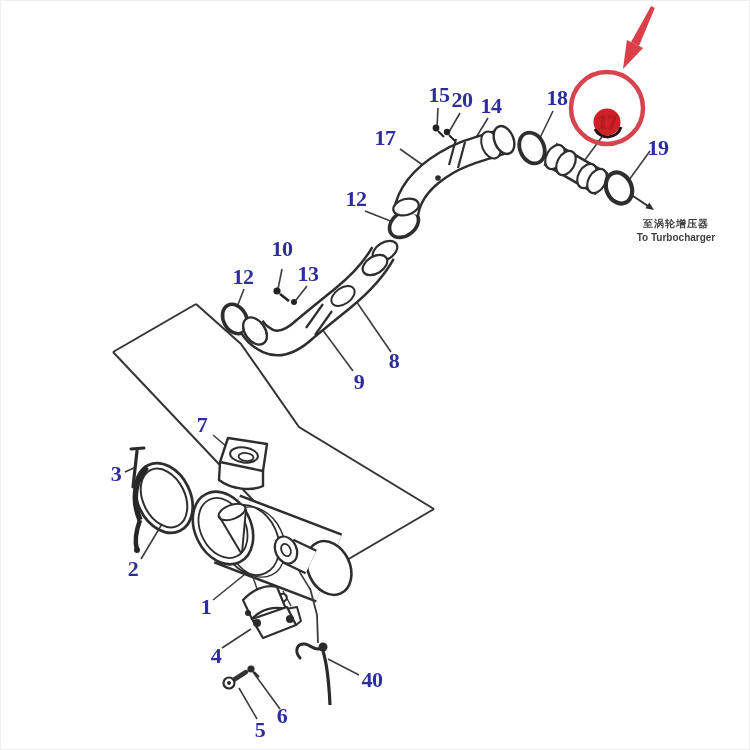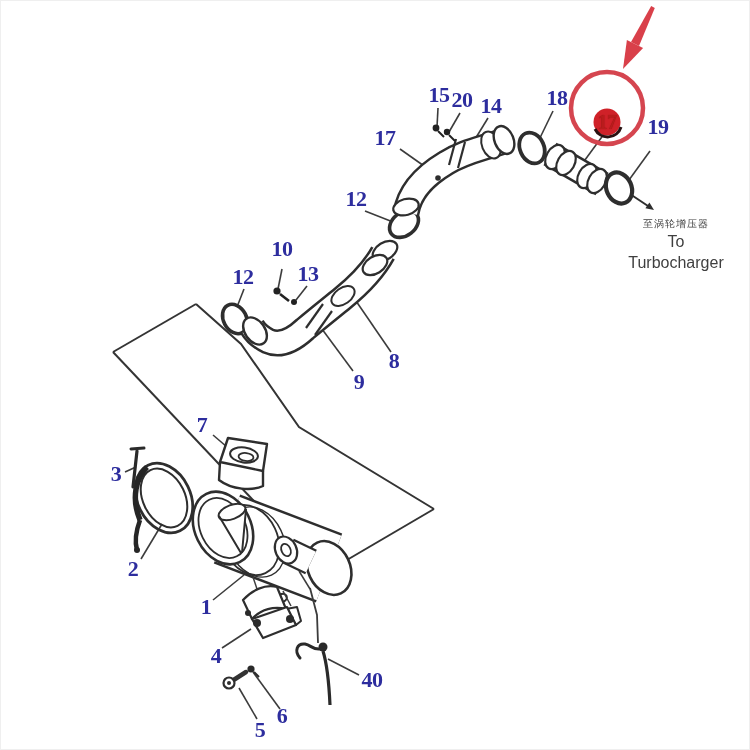--- a/index.html
+++ b/index.html
@@ -14,22 +14,22 @@
     font-weight:bold;font-size:22px;color:#2d2d9e;
     letter-spacing:-0.5px;line-height:1;z-index:5;white-space:nowrap;
   }
   .callout.red17{
     color:#b91c1c;font-size:20px;z-index:6;text-shadow:0 0 1px #8c1414;
   }
   .annotation{
     position:absolute;left:620px;top:216px;width:110px;text-align:center;
     font-family:"Liberation Sans",sans-serif;color:#3f3f3f;z-index:5;
   }
-  .annotation .cjk{font-size:10px;font-weight:normal;letter-spacing:1px;line-height:1.35;}
-  .annotation .en{font-size:16px;font-weight:normal;line-height:1.35;}
+  .annotation .cjk{font-size:10px;font-weight:bold;letter-spacing:1px;line-height:1.35;}
+  .annotation .en{font-size:10px;font-weight:bold;line-height:1.35;}
 </style>
 </head>
 <body>
 
 <div class="stage">
 
   <svg width="750" height="750" viewBox="0 0 750 750">
 
     <g stroke="#343434" stroke-width="2" fill="none">
       <path d="M195,303 L112,351"></path>
@@ -236,21 +236,21 @@
   <span class="callout" style="left:281px;top:248px">10</span>
   <span class="callout" style="left:307px;top:273px">13</span>
   <span class="callout" style="left:242px;top:276px">12</span>
   <span class="callout" style="left:355px;top:198px">12</span>
   <span class="callout" style="left:384px;top:137px">17</span>
   <span class="callout" style="left:490px;top:105px">14</span>
   <span class="callout" style="left:438px;top:94px">15</span>
   <span class="callout" style="left:461px;top:99px">20</span>
   <span class="callout red17" style="left:606px;top:121px">17</span>
   <span class="callout" style="left:556px;top:97px">18</span>
-  <span class="callout" style="left:657px;top:126px">19</span>
+  <span class="callout" style="left:657px;top:147px">19</span>
   <span class="callout" style="left:371px;top:679px">40</span>
 
   <div class="annotation">
     <div class="cjk">至涡轮增压器</div>
     <div class="en">To Turbocharger</div>
   </div>
 
 </div>
 
 </body></html>

